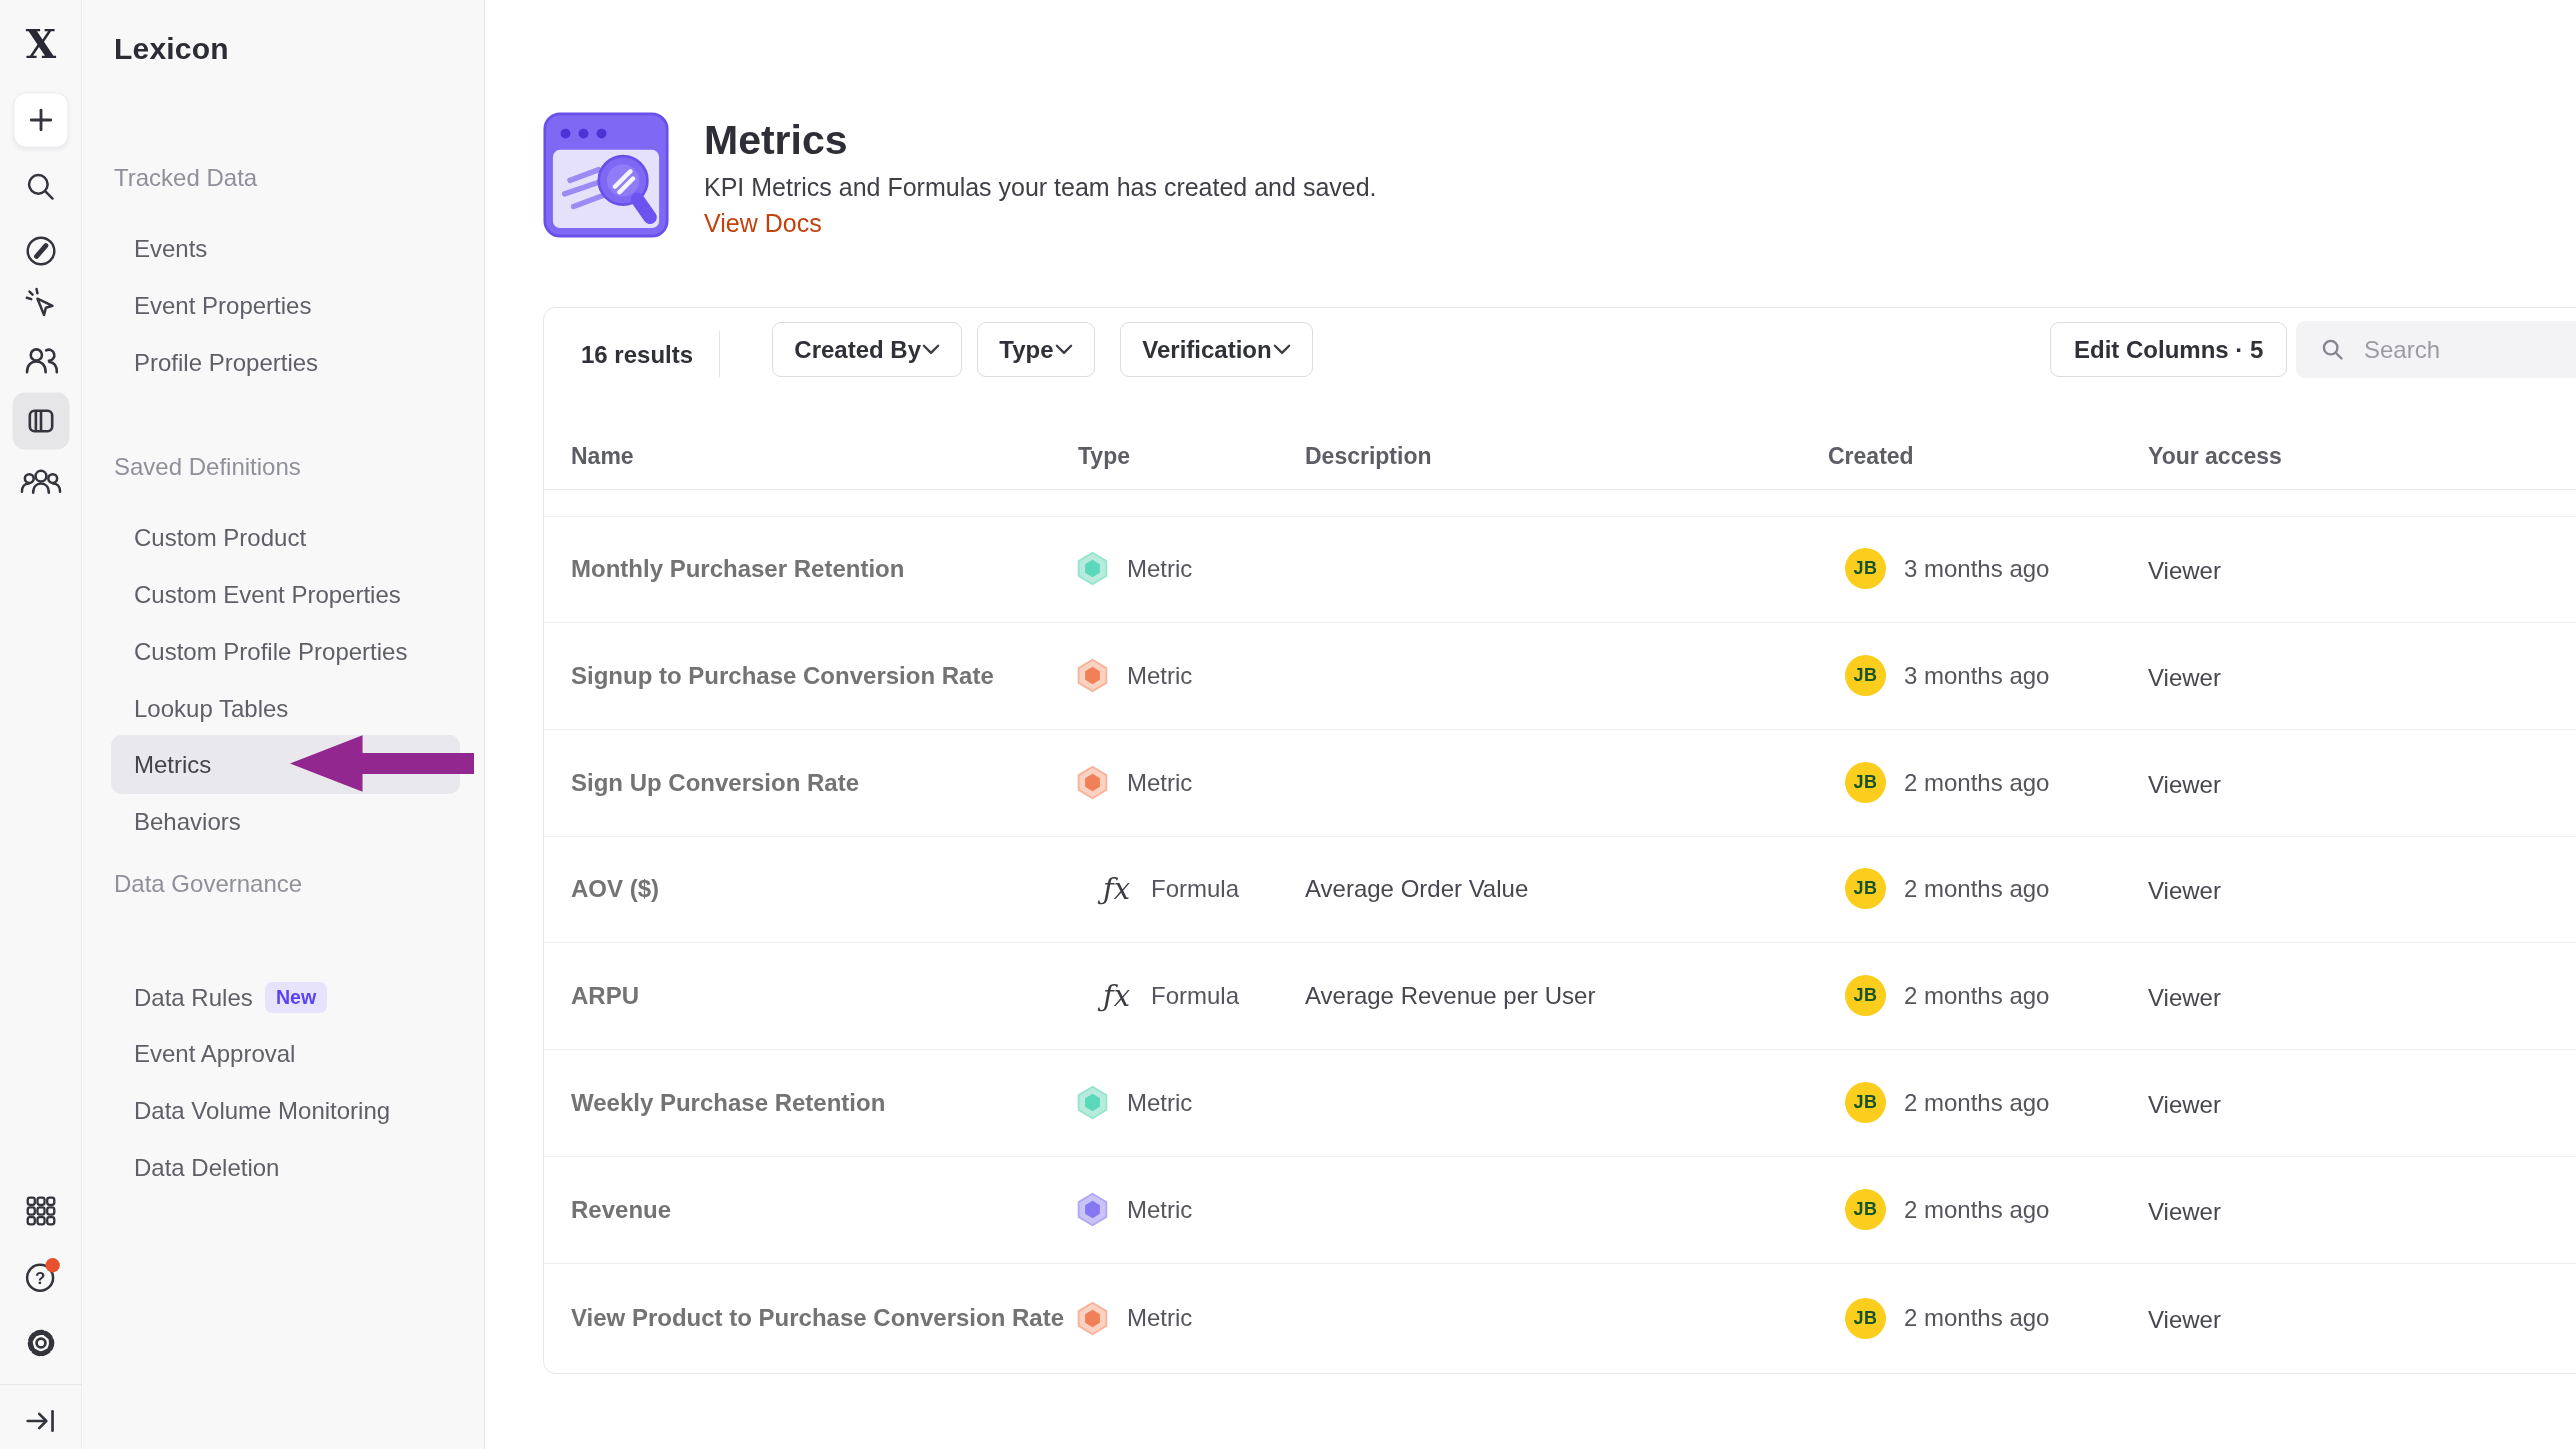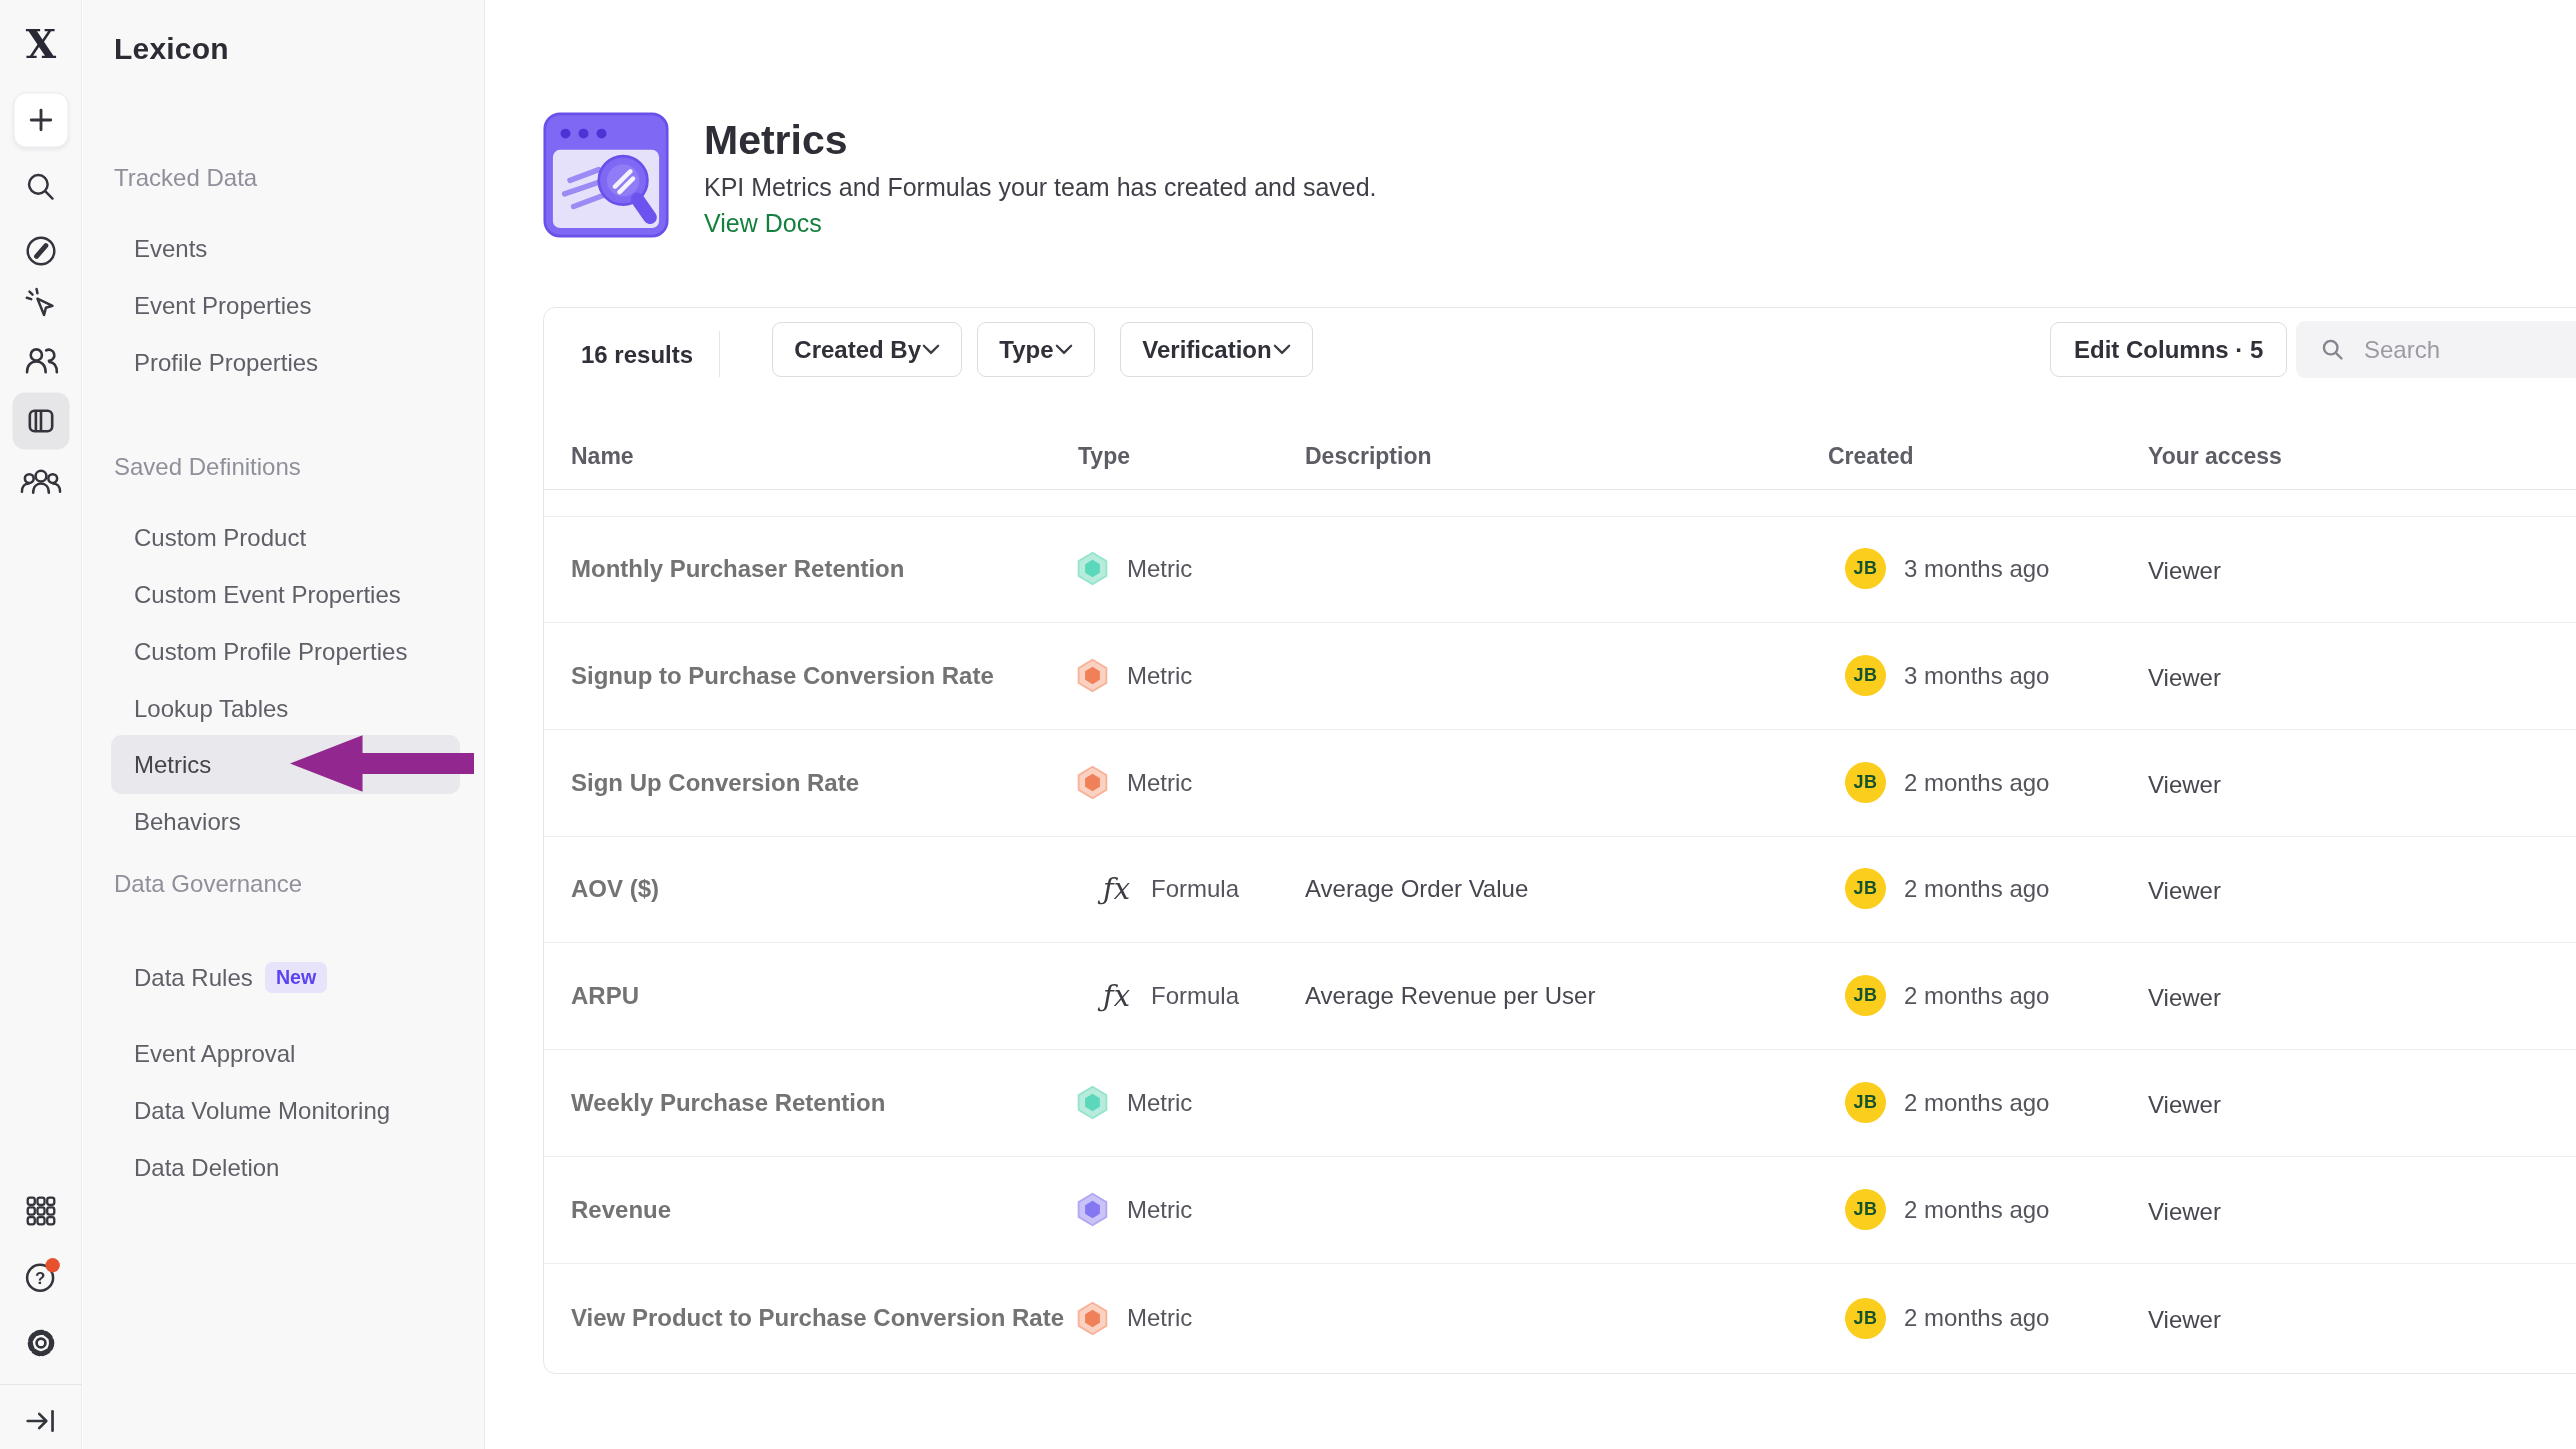--- a/index.html
+++ b/index.html
@@ -25,21 +25,21 @@
   .new-badge{background:#e7e3fb;color:#5a43f0;font-size:19.6px;font-weight:600;padding:5.3px 10.7px;border-radius:7.1px;line-height:1;}
 
   
   .anno-arrow{position:absolute;left:286px;top:729px;z-index:6;}
 
   
   .page-icon{position:absolute;left:543px;top:112px;}
   .page-head{position:absolute;left:704px;top:112px;}
   .page-title{font-size:41px;font-weight:700;color:#2e2e37;line-height:57px;}
   .page-sub{font-size:25px;color:#3f3f48;line-height:37px;}
-  .page-link{font-size:25px;font-weight:500;color:#15803d;line-height:34px;cursor:pointer;}
+  .page-link{font-size:25px;font-weight:500;color:#c2410c;line-height:34px;cursor:pointer;}
 
   
   .card{position:absolute;left:543px;top:307px;width:2064px;height:1067px;background:#fff;border:0.9px solid #e7e7eb;border-radius:12.5px;box-sizing:border-box;}
   .results{position:absolute;left:37px;top:0;height:93px;display:flex;align-items:center;font-size:24px;font-weight:600;color:#2f3038;}
   .vdivider{position:absolute;left:175px;top:23px;width:0.9px;height:46px;background:#e3e3e8;}
   .filter-btn{position:absolute;top:14.2px;height:55px;box-sizing:border-box;border:0.9px solid #dcdce1;border-radius:9px;background:#fff;display:flex;align-items:center;gap:1px;padding:0 21.3px;font-size:24px;font-weight:600;color:#2f3038;cursor:pointer;white-space:nowrap;}
   .edit-btn{position:absolute;left:1506px;top:14.2px;height:55px;box-sizing:border-box;border:0.9px solid #dcdce1;border-radius:9px;background:#fff;display:flex;align-items:center;padding:0 23px;font-size:24px;font-weight:600;color:#2f3038;cursor:pointer;white-space:nowrap;}
   .searchbox{position:absolute;left:1752px;top:13.3px;width:329px;height:57px;background:#f3f3f5;border-radius:9px;display:flex;align-items:center;gap:16px;padding:0 23px;box-sizing:border-box;}
   .searchbox input{border:none;background:transparent;outline:none;font-size:24px;color:#3c3c44;width:213px;font-family:"Liberation Sans",sans-serif;}
   .searchbox input::placeholder{color:#9b9ba4;}
@@ -211,21 +211,21 @@
       </div>
     <div class="sb-active-pill"></div>
     <div class="sb-item active" style="top:736px;">
         <span>Metrics</span>
       </div>
     <div class="sb-item" style="top:793px;">
         <span>Behaviors</span>
       </div>
 
     <div class="sb-section" style="top:864px;">Data Governance</div>
-    <div class="sb-item" style="top:949px;text-align:right;">
+    <div class="sb-item" style="top:969px;text-align:right;">
         <span>Data Rules</span>
         <span class="new-badge">New</span>
       </div>
     <div class="sb-item" style="top:1025px;">
         <span>Event Approval</span>
       </div>
     <div class="sb-item" style="top:1082px;">
         <span>Data Volume Monitoring</span>
       </div>
     <div class="sb-item" style="top:1139px;">

